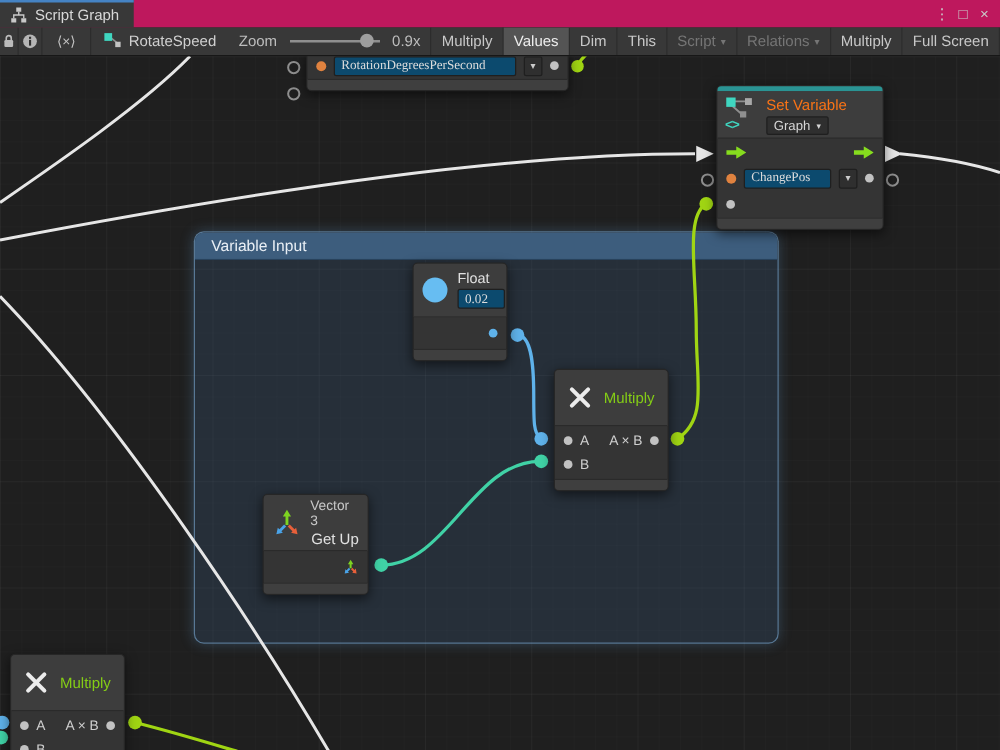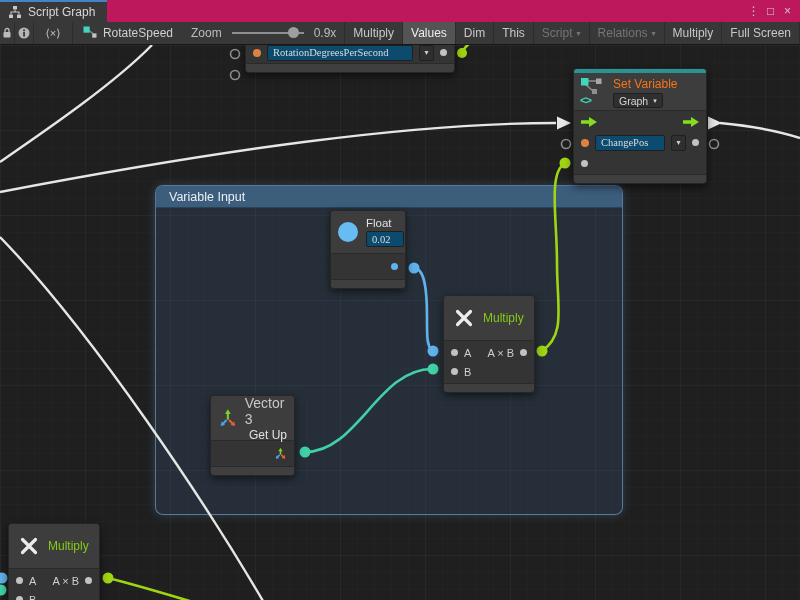--- a/index.html
+++ b/index.html
@@ -124,21 +124,21 @@
   .mul-title { font-size: 12px; color: #84cc16; }
   .mul .nbody { padding: 2px 0; }
   .mul .prow { height: 19px; }
   .m1 { left: 443px; top: 250px; width: 92px; }
   .m2 { left: 8px; top: 478px; width: 92px; }
   .plabel { color: #cfcfcf; }
   
   .vu { left: 210px; top: 350px; width: 85px; }
   .vu .nheader { display: flex; align-items: center; gap: 7px; padding: 8px 7px; height: 45px; }
   .vu-col { display: flex; flex-direction: column; align-items: flex-end; gap: 1px; margin-left: auto; }
-  .vu-type { font-size: 14px; color: #c8c8c8; }
+  .vu-type { font-size: 11px; color: #c8c8c8; }
   .vu-title { font-size: 12px; color: #e2e2e2; }
   .vu .prow { height: 25px; }
 </style>
 </head>
 <body>
 
 <div class="tabbar">
   <div class="tab">
     <svg width="14" height="14" viewBox="0 0 14 14">
       <rect x="5" y="1" width="4" height="3.4" fill="#c8c8c8"></rect>

